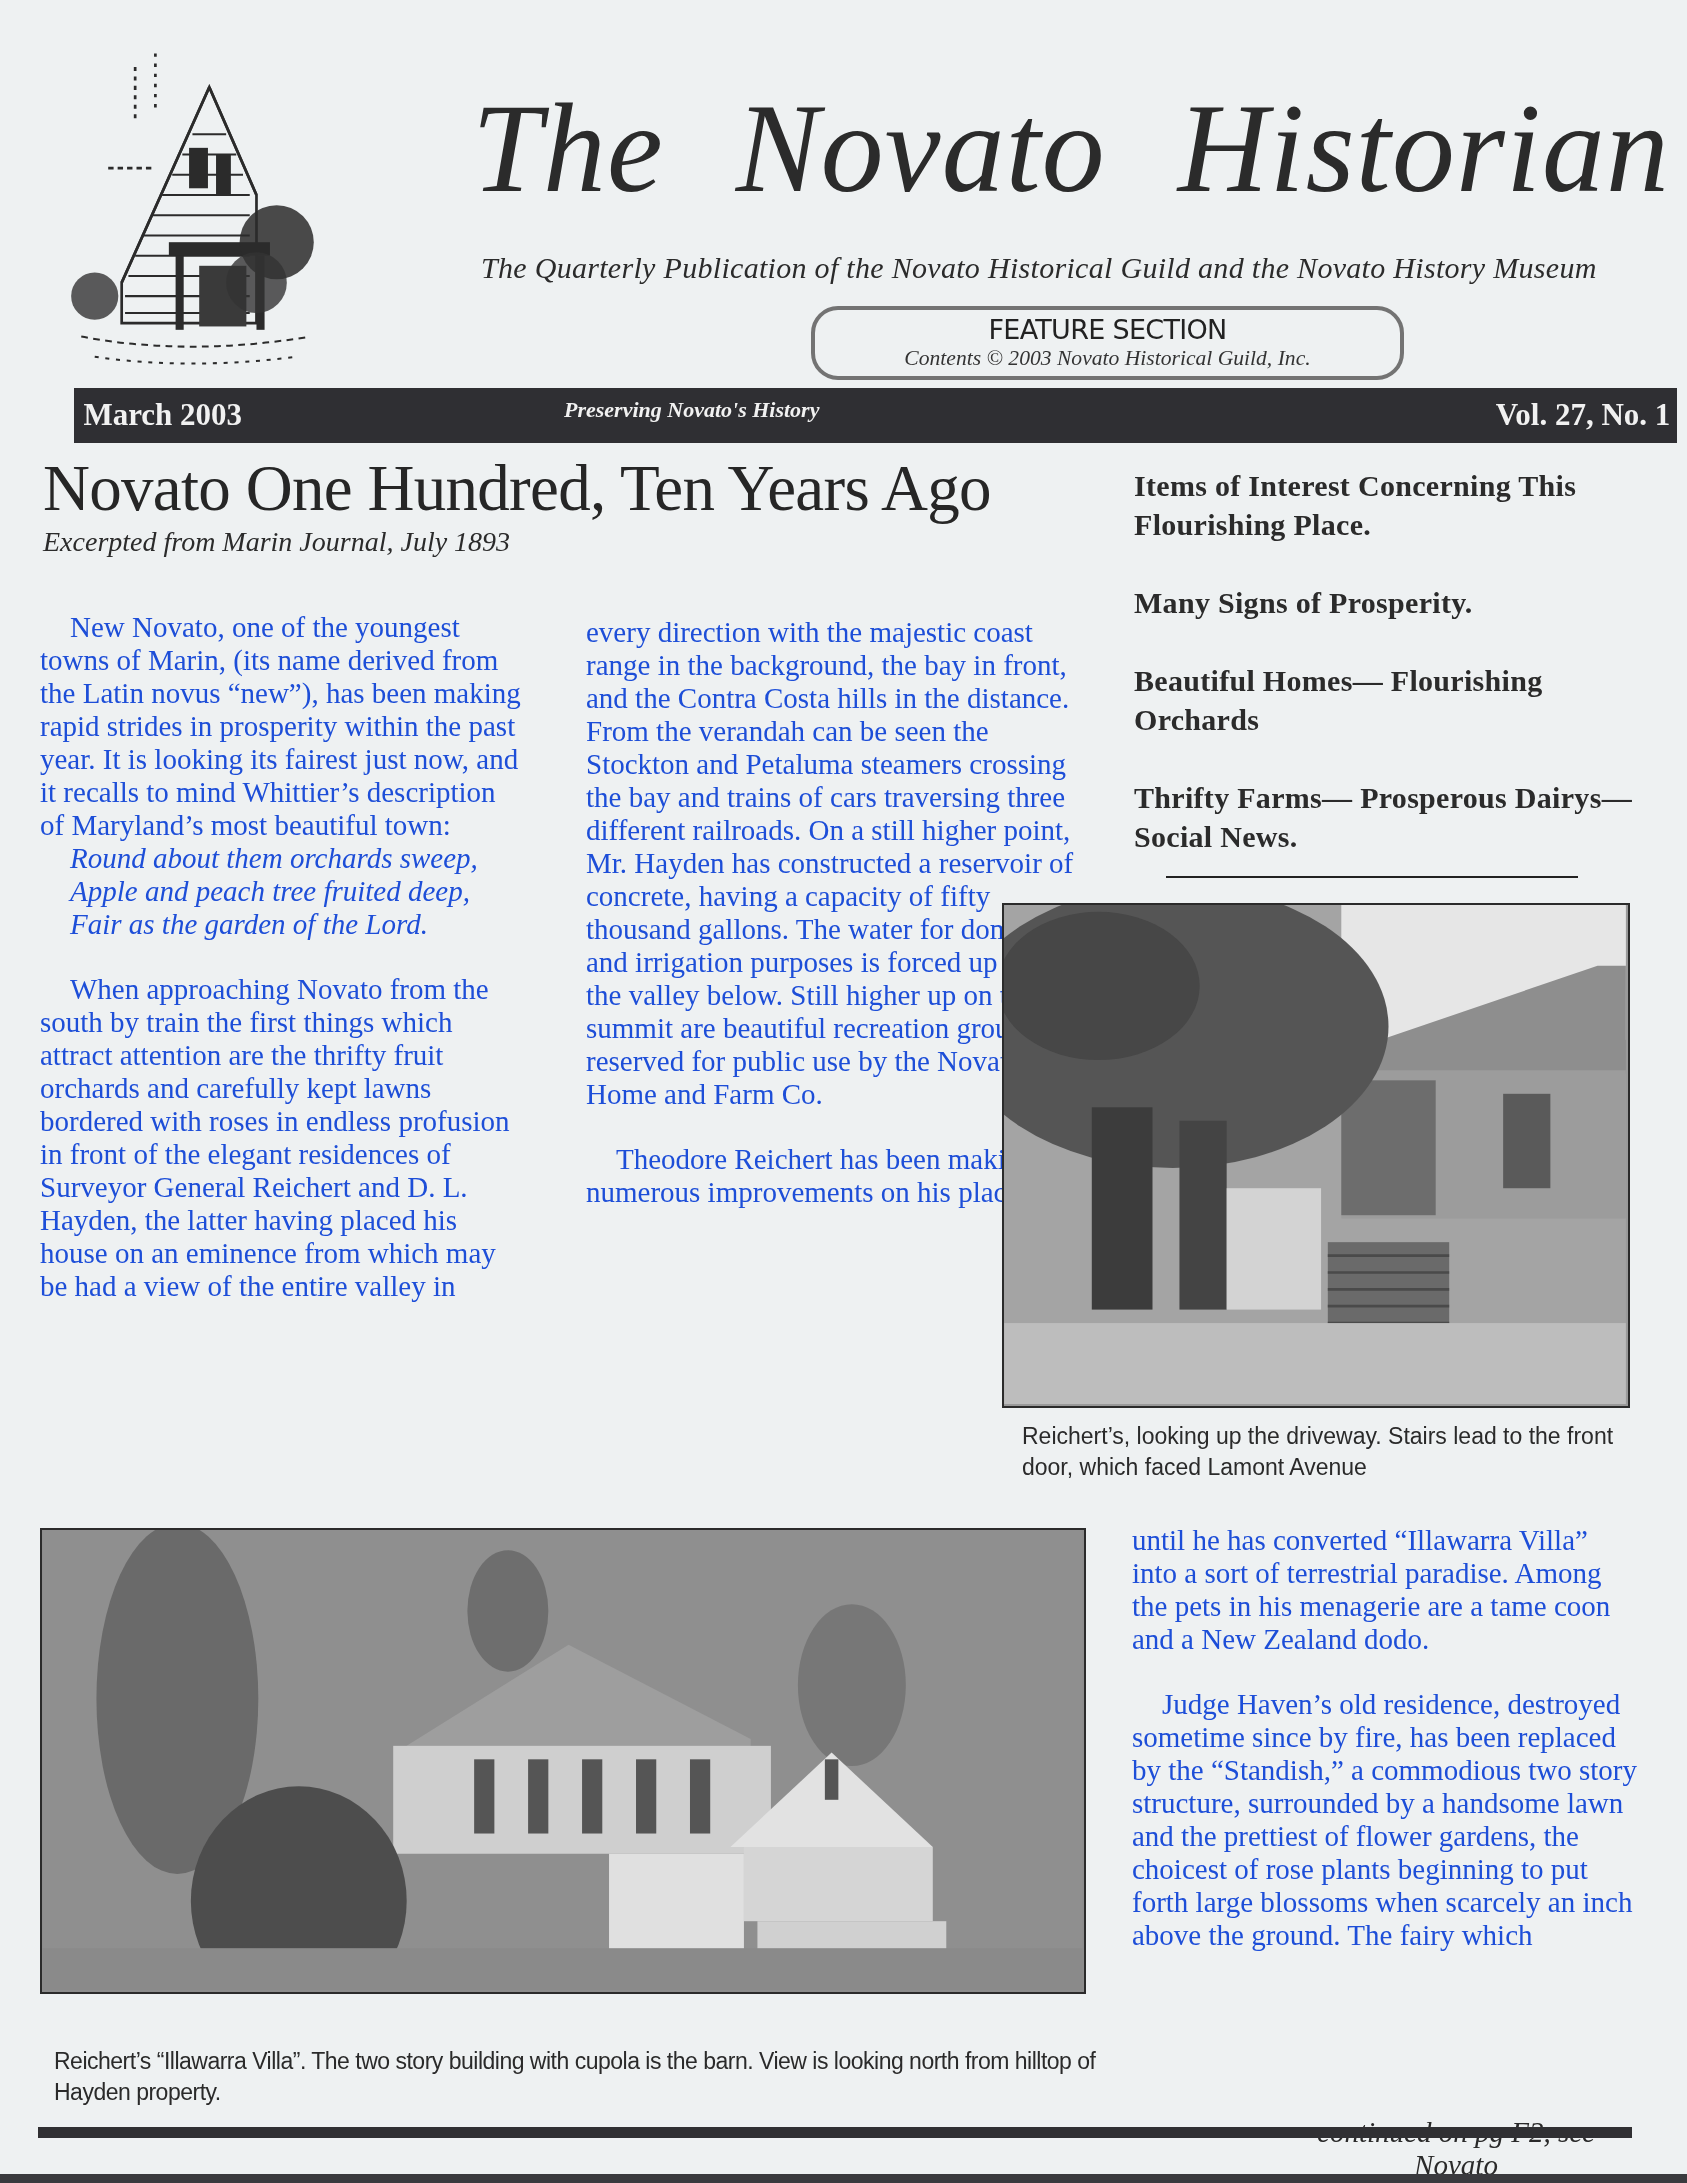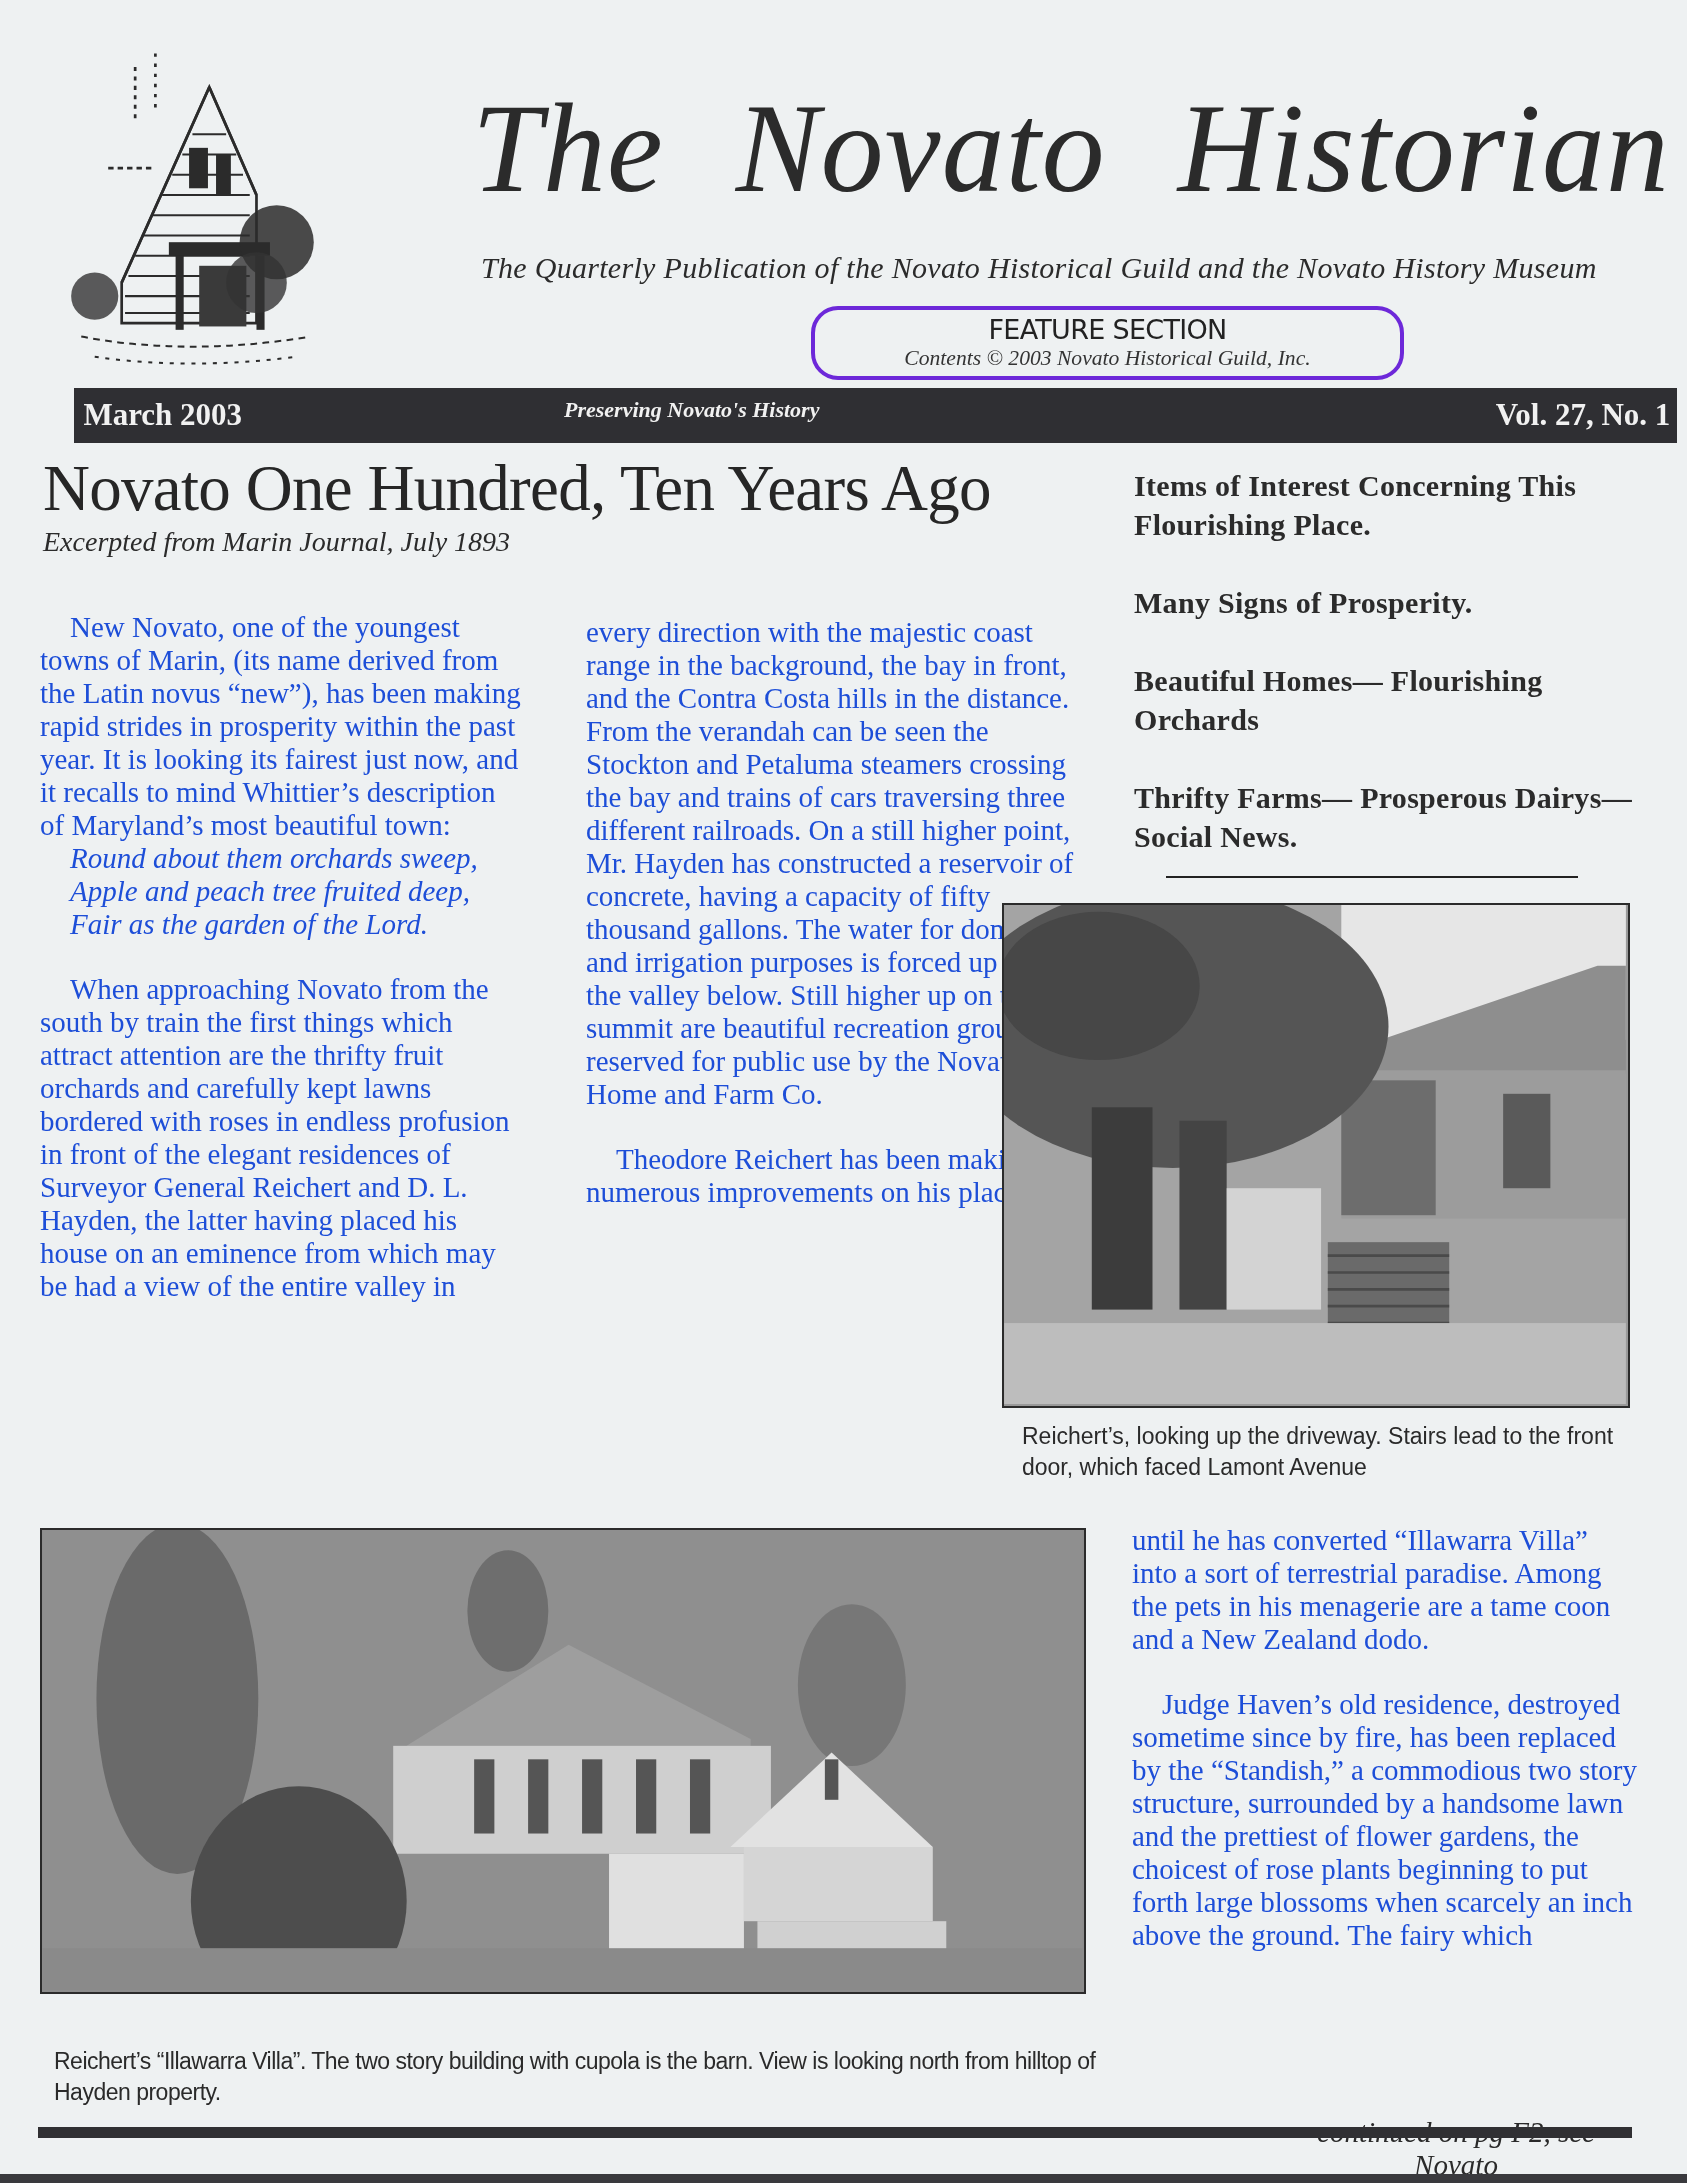--- a/index.html
+++ b/index.html
@@ -29,21 +29,21 @@
   .masthead-title span { margin-right: 40px; }
   .tagline {
     left: 481px; top: 251px; width: 1114px;
     font-family: "Liberation Serif", serif;
     font-style: italic;
     font-size: 30px; letter-spacing: 0.3px;
     color: #2b2b2b; white-space: nowrap;
   }
   .feature-box {
     left: 811px; top: 306px; width: 593px; height: 74px;
-    border: 4px solid #6d28d9; border-radius: 27px;
+    border: 4px solid #737373; border-radius: 27px;
     box-sizing: border-box; text-align: center;
   }
   .feature-title {
     font-family: "DejaVu Sans", sans-serif;
     font-size: 27px; line-height: 32px; margin-top: 4px;
     letter-spacing: -0.7px; color: #222;
   }
   .feature-copyright {
     font-family: "Liberation Serif", serif;
     font-style: italic; font-size: 21.6px; line-height: 24px; color: #333;

